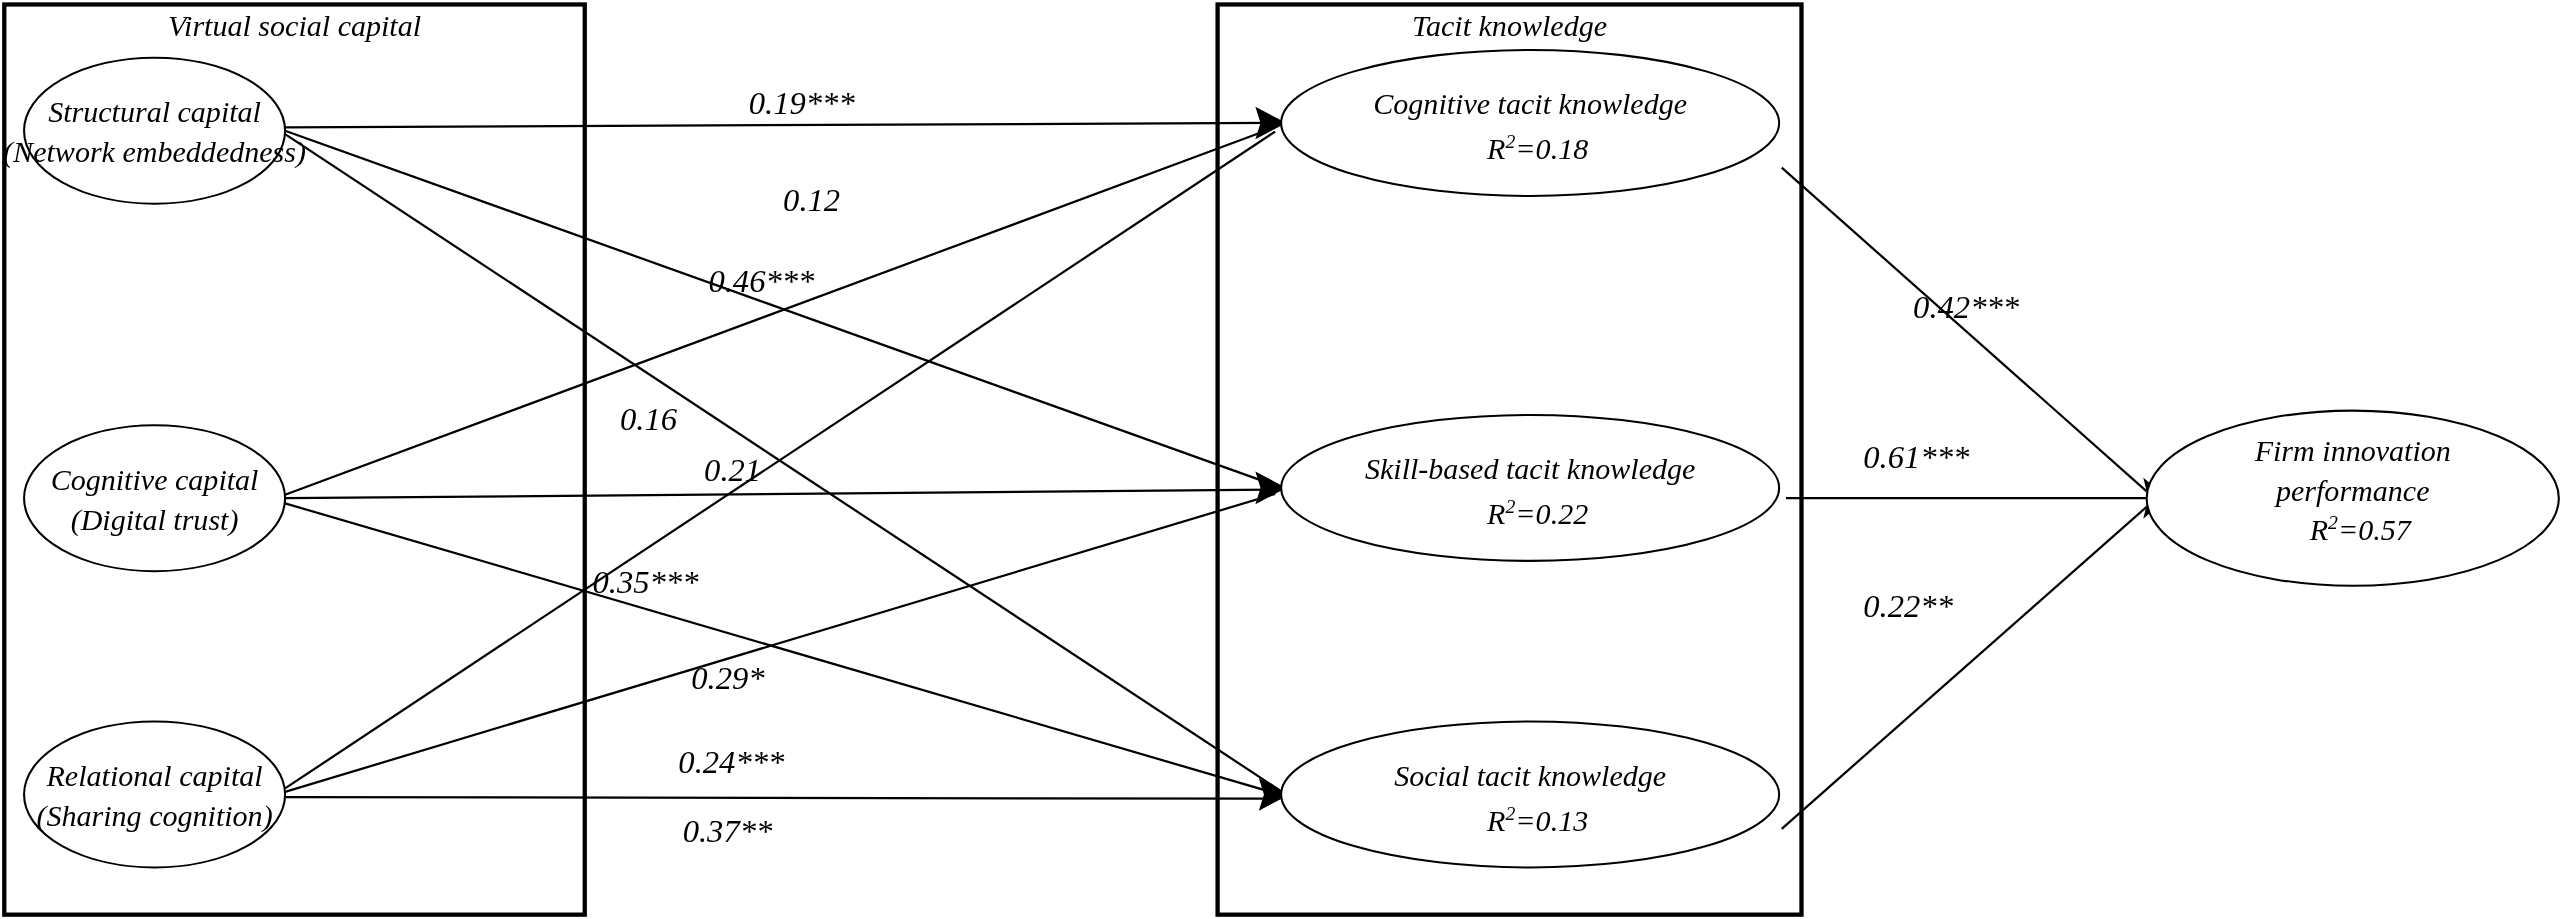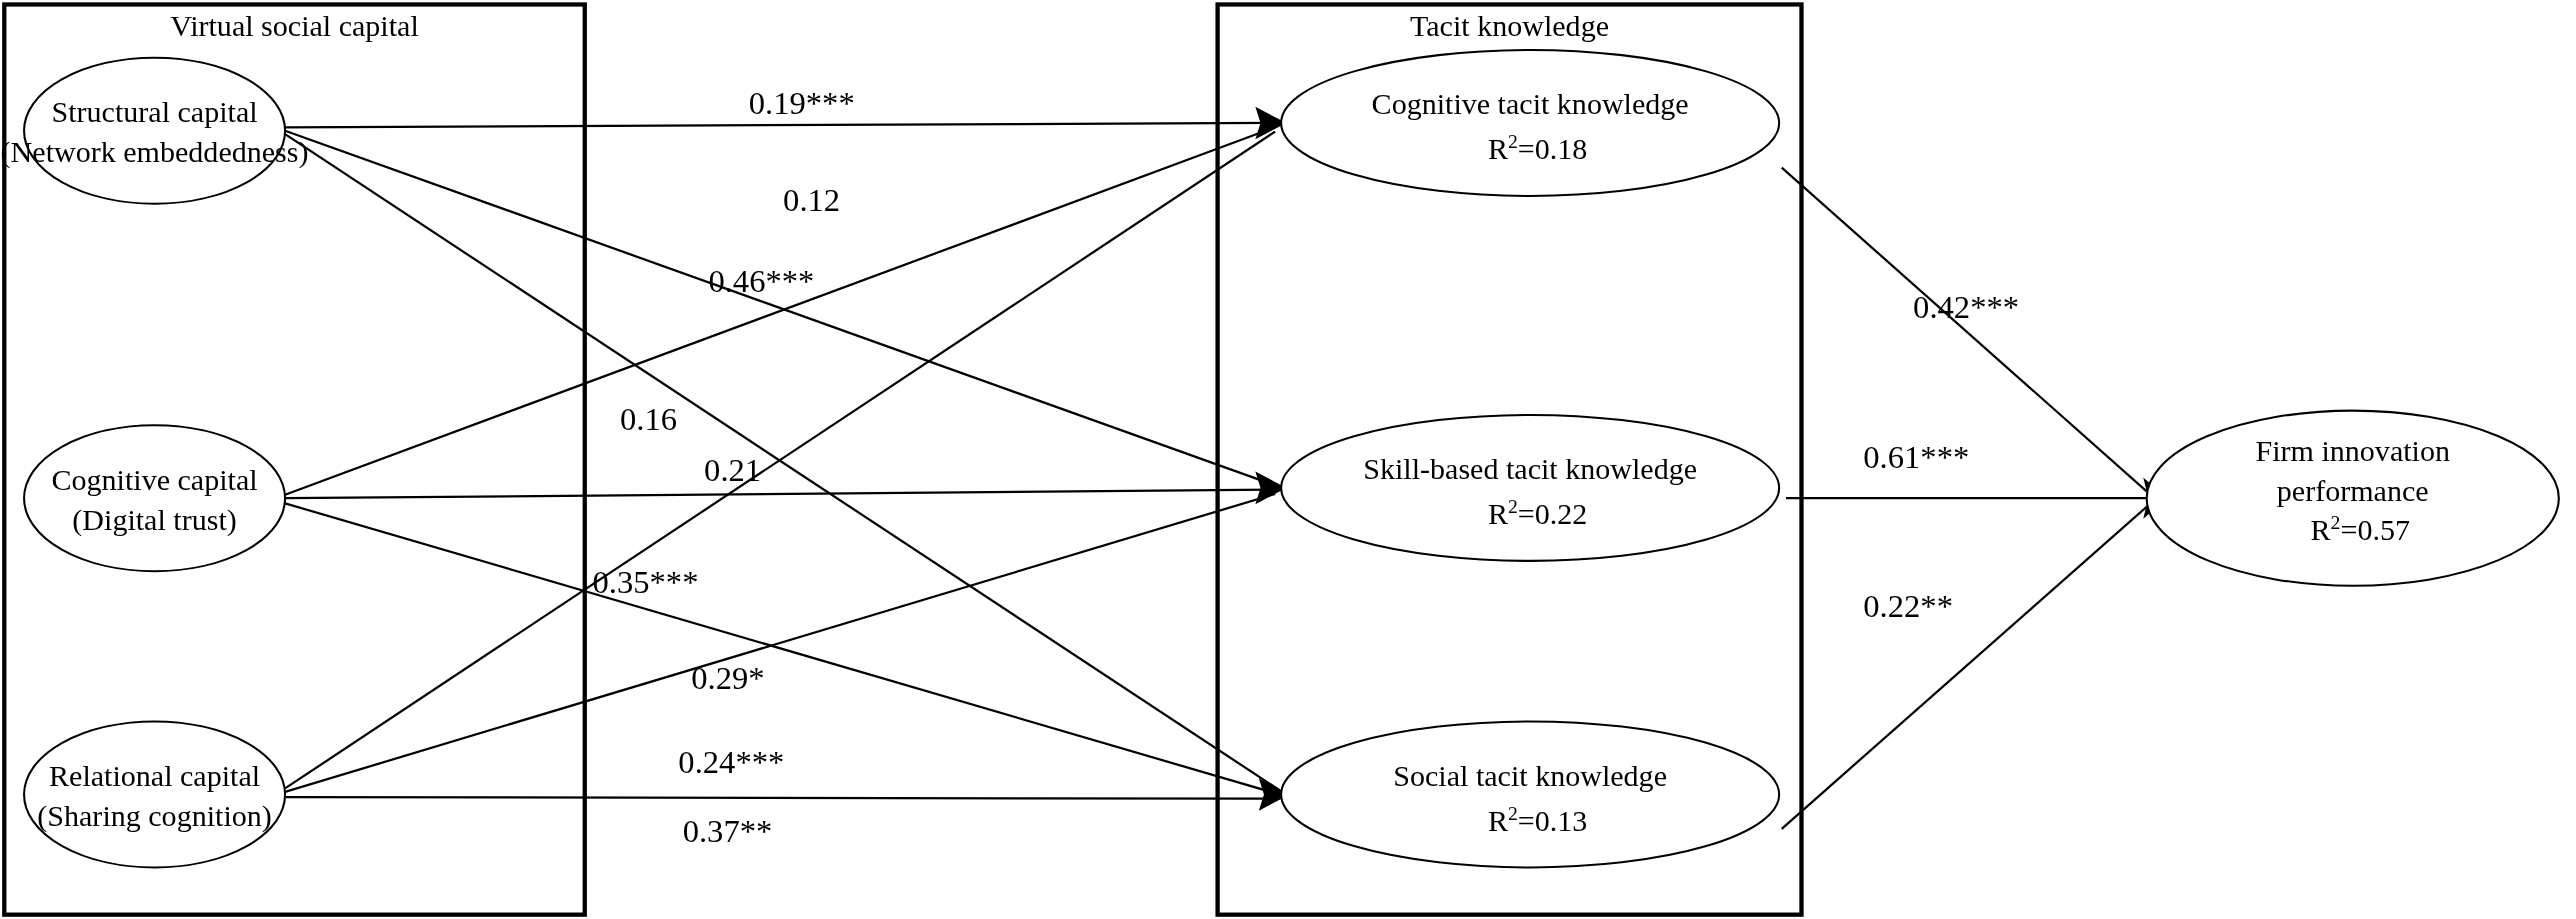--- a/index.html
+++ b/index.html
@@ -11,20 +11,21 @@
   body {
     width: 2576px;
     height: 920px;
     font-family: "Liberation Serif", "DejaVu Serif", serif;
     overflow: hidden;
   }
   #diagram-root {
     position: relative;
     width: 2544px;
     height: 920px;
+    font-style: italic;
   }
   svg#model-svg {
     display: block;
     width: 2576px;
     height: 920px;
   }
   .group-box {
     fill: none;
     stroke: #000000;
     stroke-width: 5;

